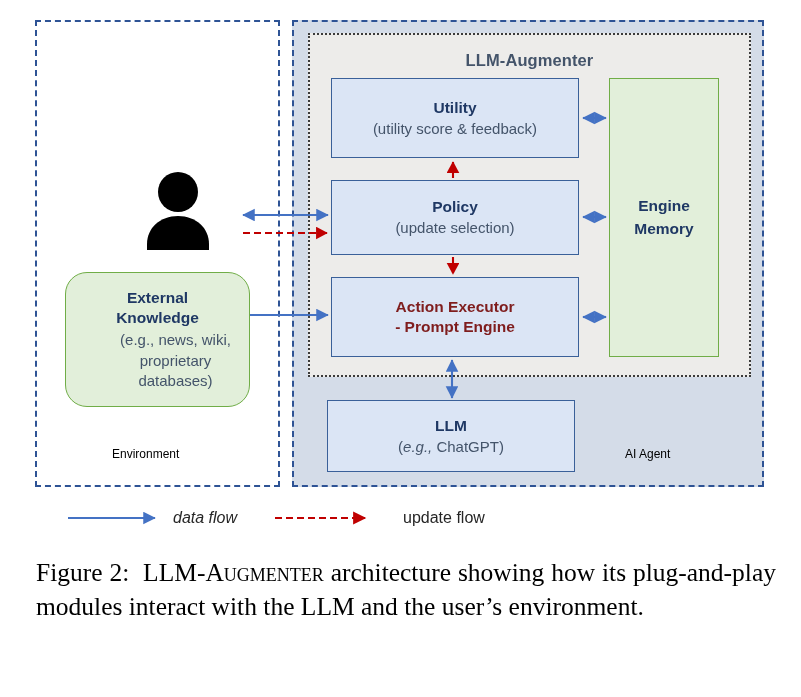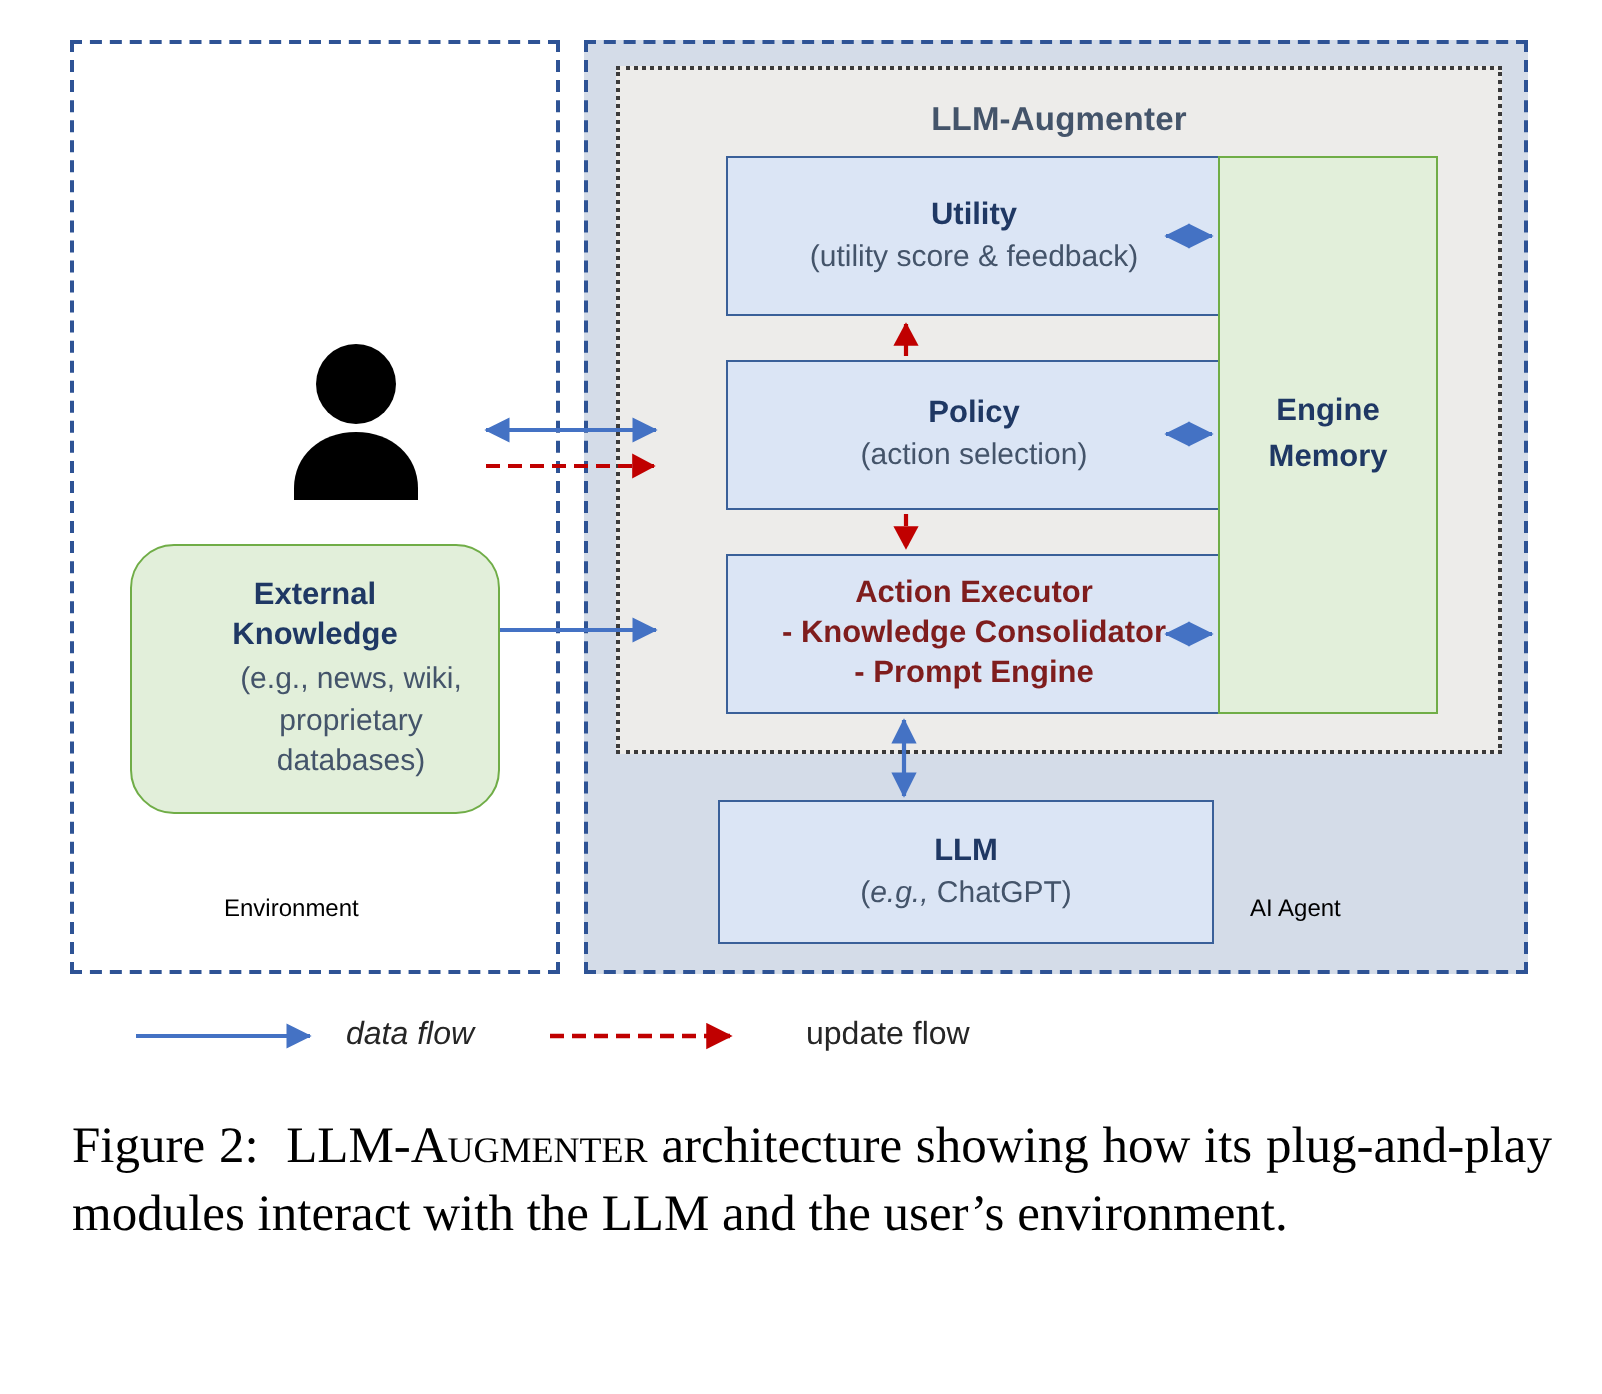--- a/index.html
+++ b/index.html
@@ -61,21 +61,20 @@
     display: flex;
     flex-direction: column;
     align-items: center;
     justify-content: center;
     text-align: center;
     line-height: 1.28;
   }
   .box.blue {
     background: #dbe5f5;
     border: 1.6px solid #3a6099;
-    margin-left: 32px;
   }
   .box.green {
     background: #e2efda;
     border: 1.6px solid #70ad47;
   }
   .box .title {
     font-weight: bold;
     font-size: 15.5px;
     color: #1f3864;
   }
@@ -183,26 +182,25 @@
     <div class="sub">databases)</div>
   </div>
 
   <div id="utility-box" class="box blue">
     <div class="title">Utility</div>
     <div class="sub">(utility score &amp; feedback)</div>
   </div>
 
   <div id="policy-box" class="box blue">
     <div class="title">Policy</div>
-    <div class="sub">(action selection)</div>
+    <div class="sub">(update selection)</div>
   </div>
 
   <div id="action-executor-box" class="box blue">
     <div class="line">Action Executor</div>
-    <div class="line">- Knowledge Consolidator</div>
     <div class="line">- Prompt Engine</div>
   </div>
 
   <div id="working-memory-box" class="box green">
     <div class="title">Engine</div>
     <div class="title">Memory</div>
   </div>
 
   <div id="llm-box" class="box blue">
     <div class="title">LLM</div>

